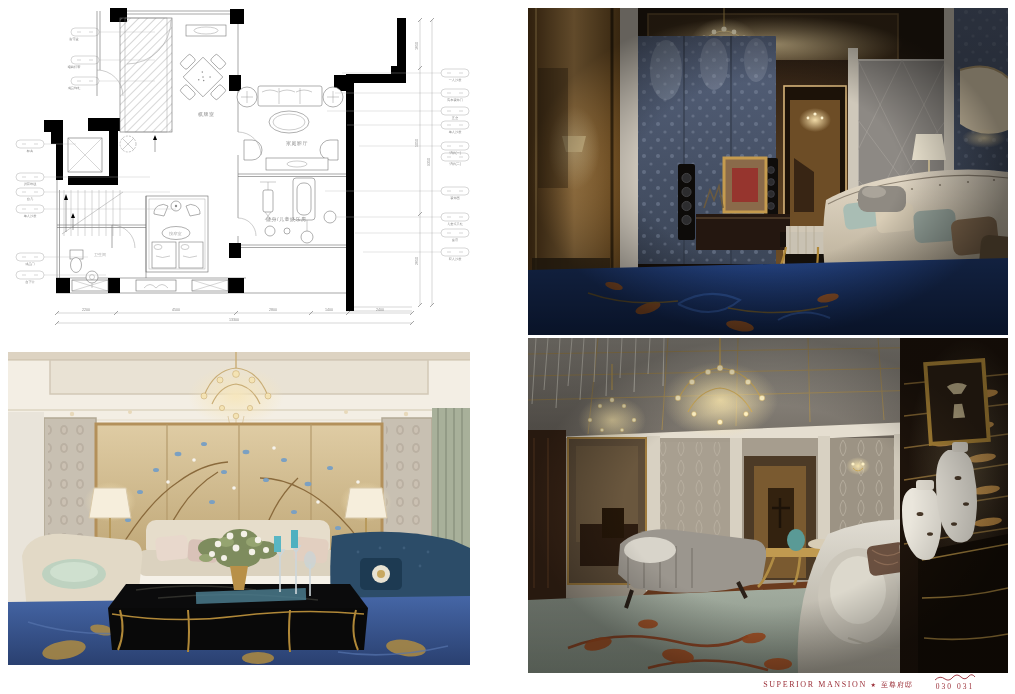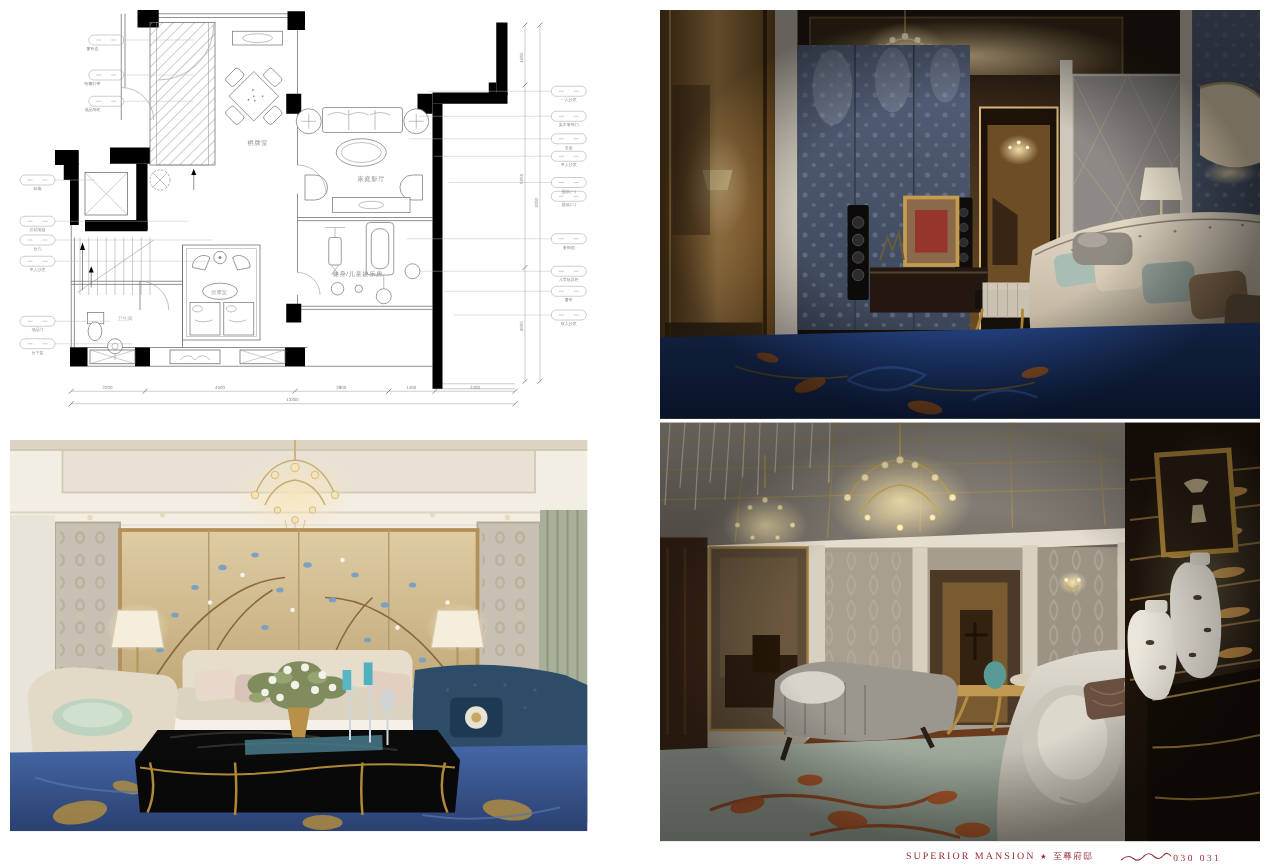--- a/index.html
+++ b/index.html
@@ -14,21 +14,21 @@
   .dim-txt{font-size:3.6px;fill:#8a8a8a;}
   .thin{stroke:#6b6b6b;stroke-width:0.6;fill:none;}
   .thin2{stroke:#9a9a9a;stroke-width:0.4;fill:none;}
   .leader{stroke:#b5b5b5;stroke-width:0.35;fill:none;}
   .blk{fill:#000;}
   .furn{stroke:#7a7a7a;stroke-width:0.6;fill:#fff;}
   .furnl{stroke:#9a9a9a;stroke-width:0.5;fill:none;}
   #footer{position:absolute;right:38px;bottom:4px;display:flex;align-items:flex-end;gap:20px;}
   #footer .t{font-family:"Liberation Serif",serif;font-size:8px;letter-spacing:1.6px;color:#9b2f38;}
   #footer .cn{font-size:7px;letter-spacing:1px;text-align:center;}
-  #footer .pages{display:flex;align-items:center;line-height:1;}
+  #footer .pages{display:flex;flex-direction:column;align-items:center;line-height:1;}
   #footer .pg{font-family:"Liberation Serif",serif;font-size:7.5px;letter-spacing:2px;color:#9b2f38;margin-top:1px;}
 </style>
 </head>
 <body>
 
 <div class="abs" style="left:8px;top:4px;width:470px;height:341px;">
 <svg viewBox="0 0 470 341" width="470" height="341">
   <defs>
     <pattern id="hatch" width="6" height="6" patternUnits="userSpaceOnUse" patternTransform="rotate(45)">
       <line x1="0" y1="0" x2="0" y2="6" stroke="#9a9a9a" stroke-width="0.8"></line>

